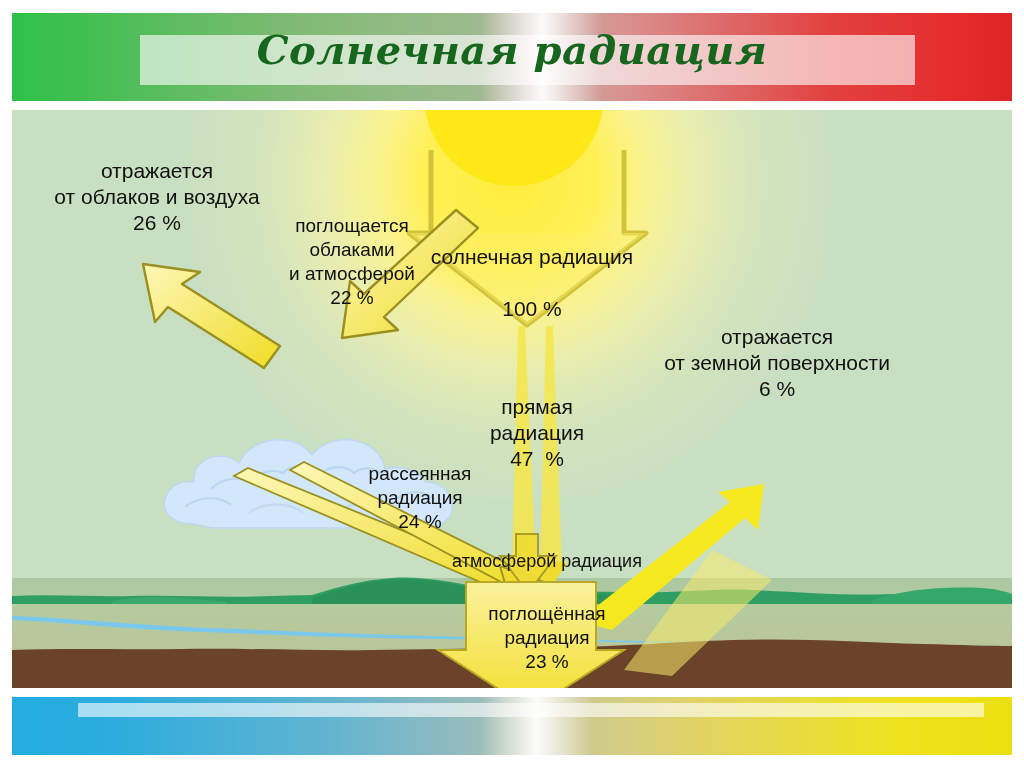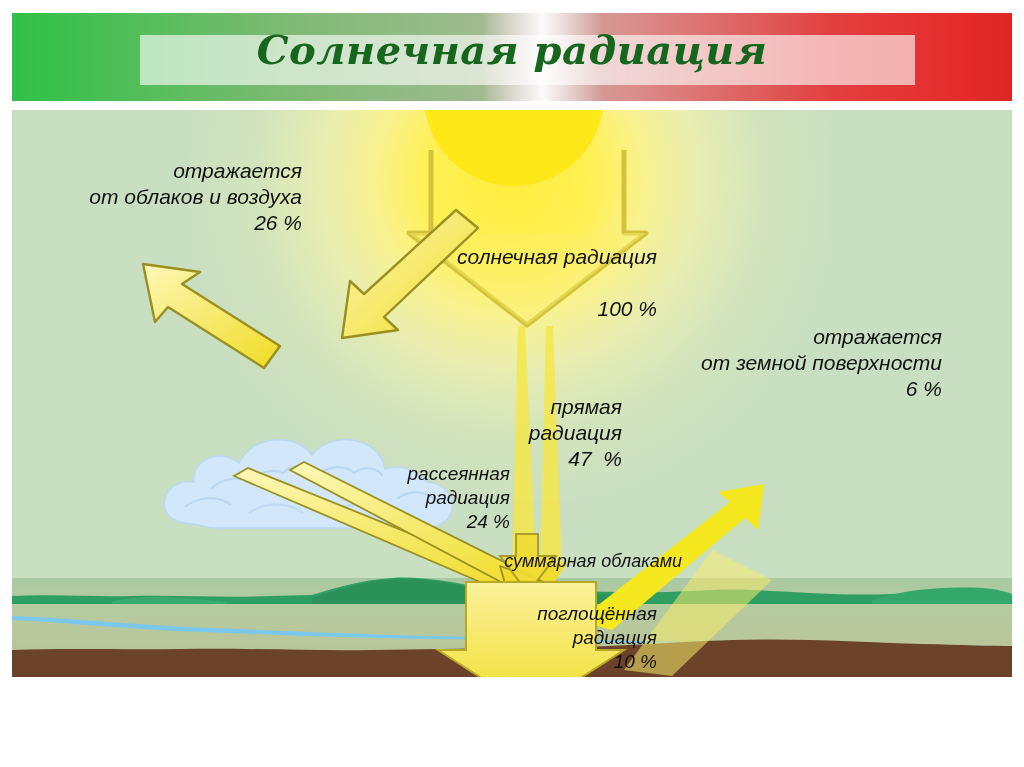--- a/index.html
+++ b/index.html
@@ -9,21 +9,21 @@
   }
   body {
     width: 1024px;
     height: 767px;
     overflow: hidden;
     font-family: "Liberation Sans", sans-serif;
   }
   .slide {
     position: relative;
     width: 1024px;
-    height: 677px;
+    height: 767px;
     background: #ffffff;
     overflow: hidden;
   }
 
   
   .title-bar {
     position: absolute;
     left: 12px;
     top: 13px;
     width: 1000px;
@@ -156,23 +156,22 @@
     pointer-events: none;
   }
 
   
   .lbl {
     position: absolute;
     color: #111111;
     font-family: "Liberation Sans", sans-serif;
     font-size: 21px;
     line-height: 26px;
-    text-align: right;
+    text-align: center;
     white-space: pre;
-    font-style: italic;
   }
   .lbl.small { font-size: 19px; line-height: 24px; }
   .lbl.tiny  { font-size: 18px; line-height: 23px; }
 
   #label-reflect-clouds { left: 0px;   top: 48px;  width: 290px; }
   #label-absorbed-atm   { left: 250px; top: 104px; width: 180px; }
   #label-solar-total    { left: 395px; top: 134px; width: 250px; }
   #label-reflect-surface{ left: 600px; top: 214px; width: 330px; }
   #label-direct         { left: 440px; top: 284px; width: 170px; }
   #label-diffuse        { left: 318px; top: 352px; width: 180px; }
@@ -307,42 +306,46 @@
 
       <g>
         <path d="M454,472 L584,472 L584,540 L612,540 L519,600 L426,540 L454,540 Z" fill="url(#gyA)" stroke="#b8a825" stroke-width="2"></path>
       </g>
     </svg>
 
     <div class="lbl" id="label-reflect-clouds">отражается
 от облаков и воздуха
 26 %</div>
 
+    <div class="lbl small" id="label-absorbed-atm">поглощается
+облаками
+и атмосферой
+22 %</div>
 
     <div class="lbl" id="label-solar-total">солнечная радиация
 
 100 %</div>
 
     <div class="lbl" id="label-reflect-surface">отражается
 от земной поверхности
 6 %</div>
 
     <div class="lbl" id="label-direct">прямая
 радиация
 47  %</div>
 
     <div class="lbl small" id="label-diffuse">рассеянная
 радиация
 24 %</div>
 
-    <div class="lbl tiny" id="label-sum">суммарная облаками</div>
+    <div class="lbl tiny" id="label-sum">атмосферой радиация</div>
 
     <div class="lbl small" id="label-absorbed-surf">поглощённая
 радиация
-10 %</div>
+23 %</div>
 
   </div>
 
   <div class="bottom-bar">
     <div class="bottom-band"></div>
     <div class="bottom-glow"></div>
   </div>
 
 </div>
 

